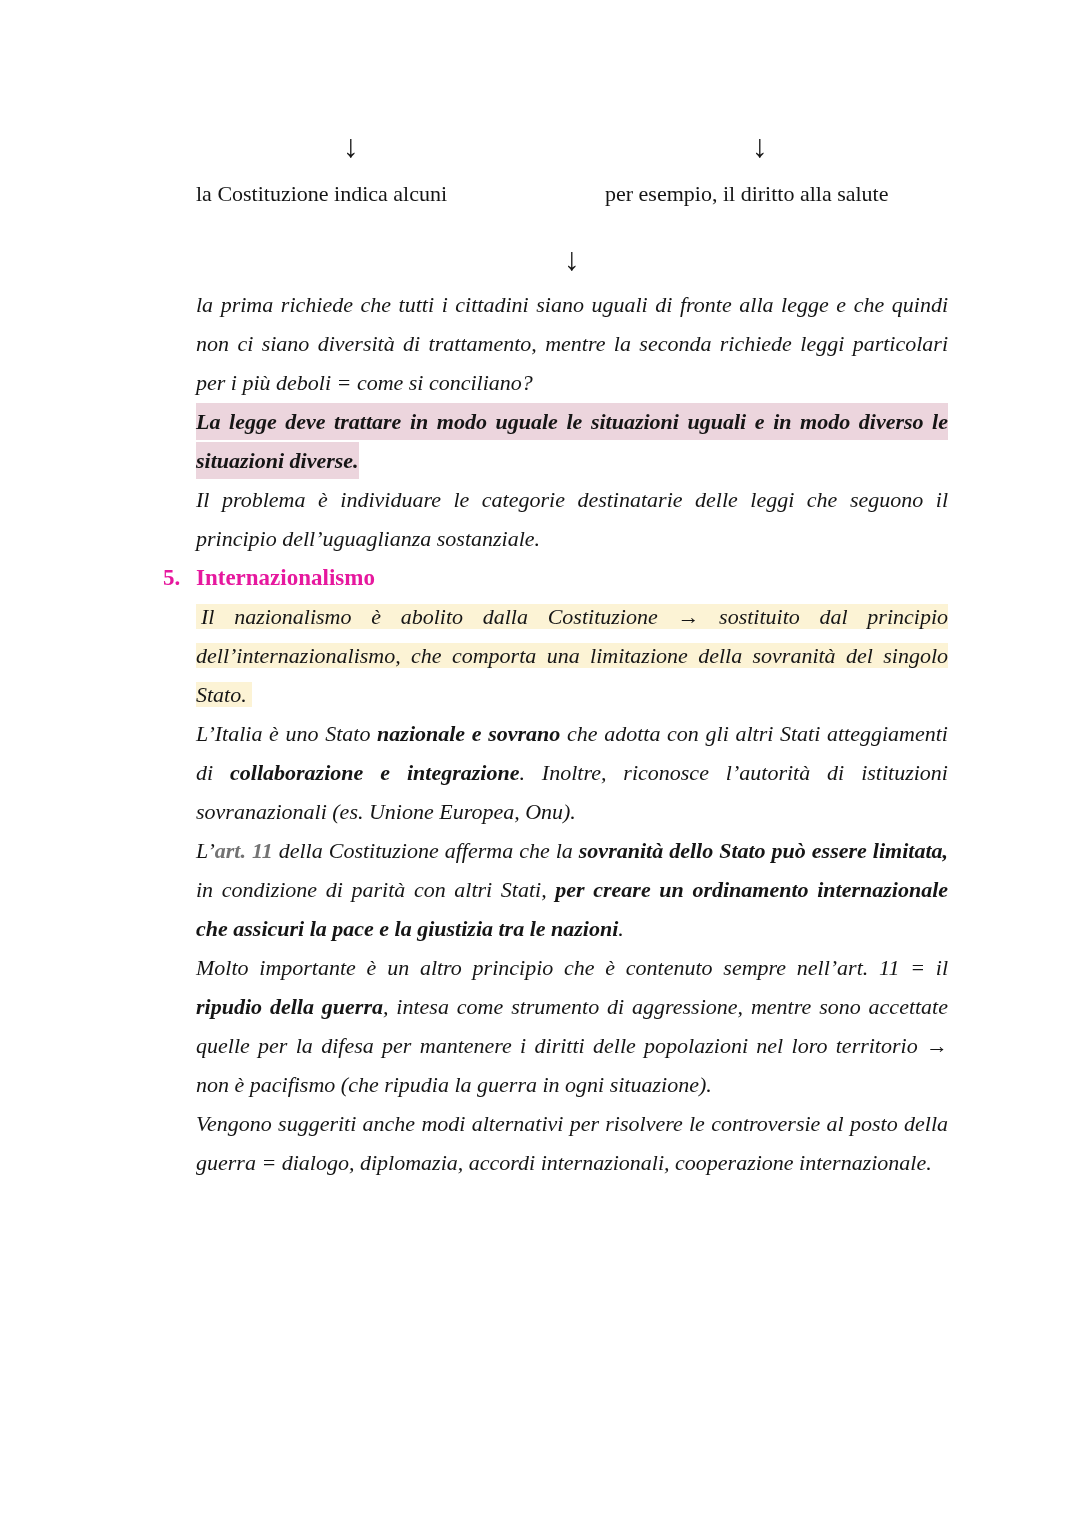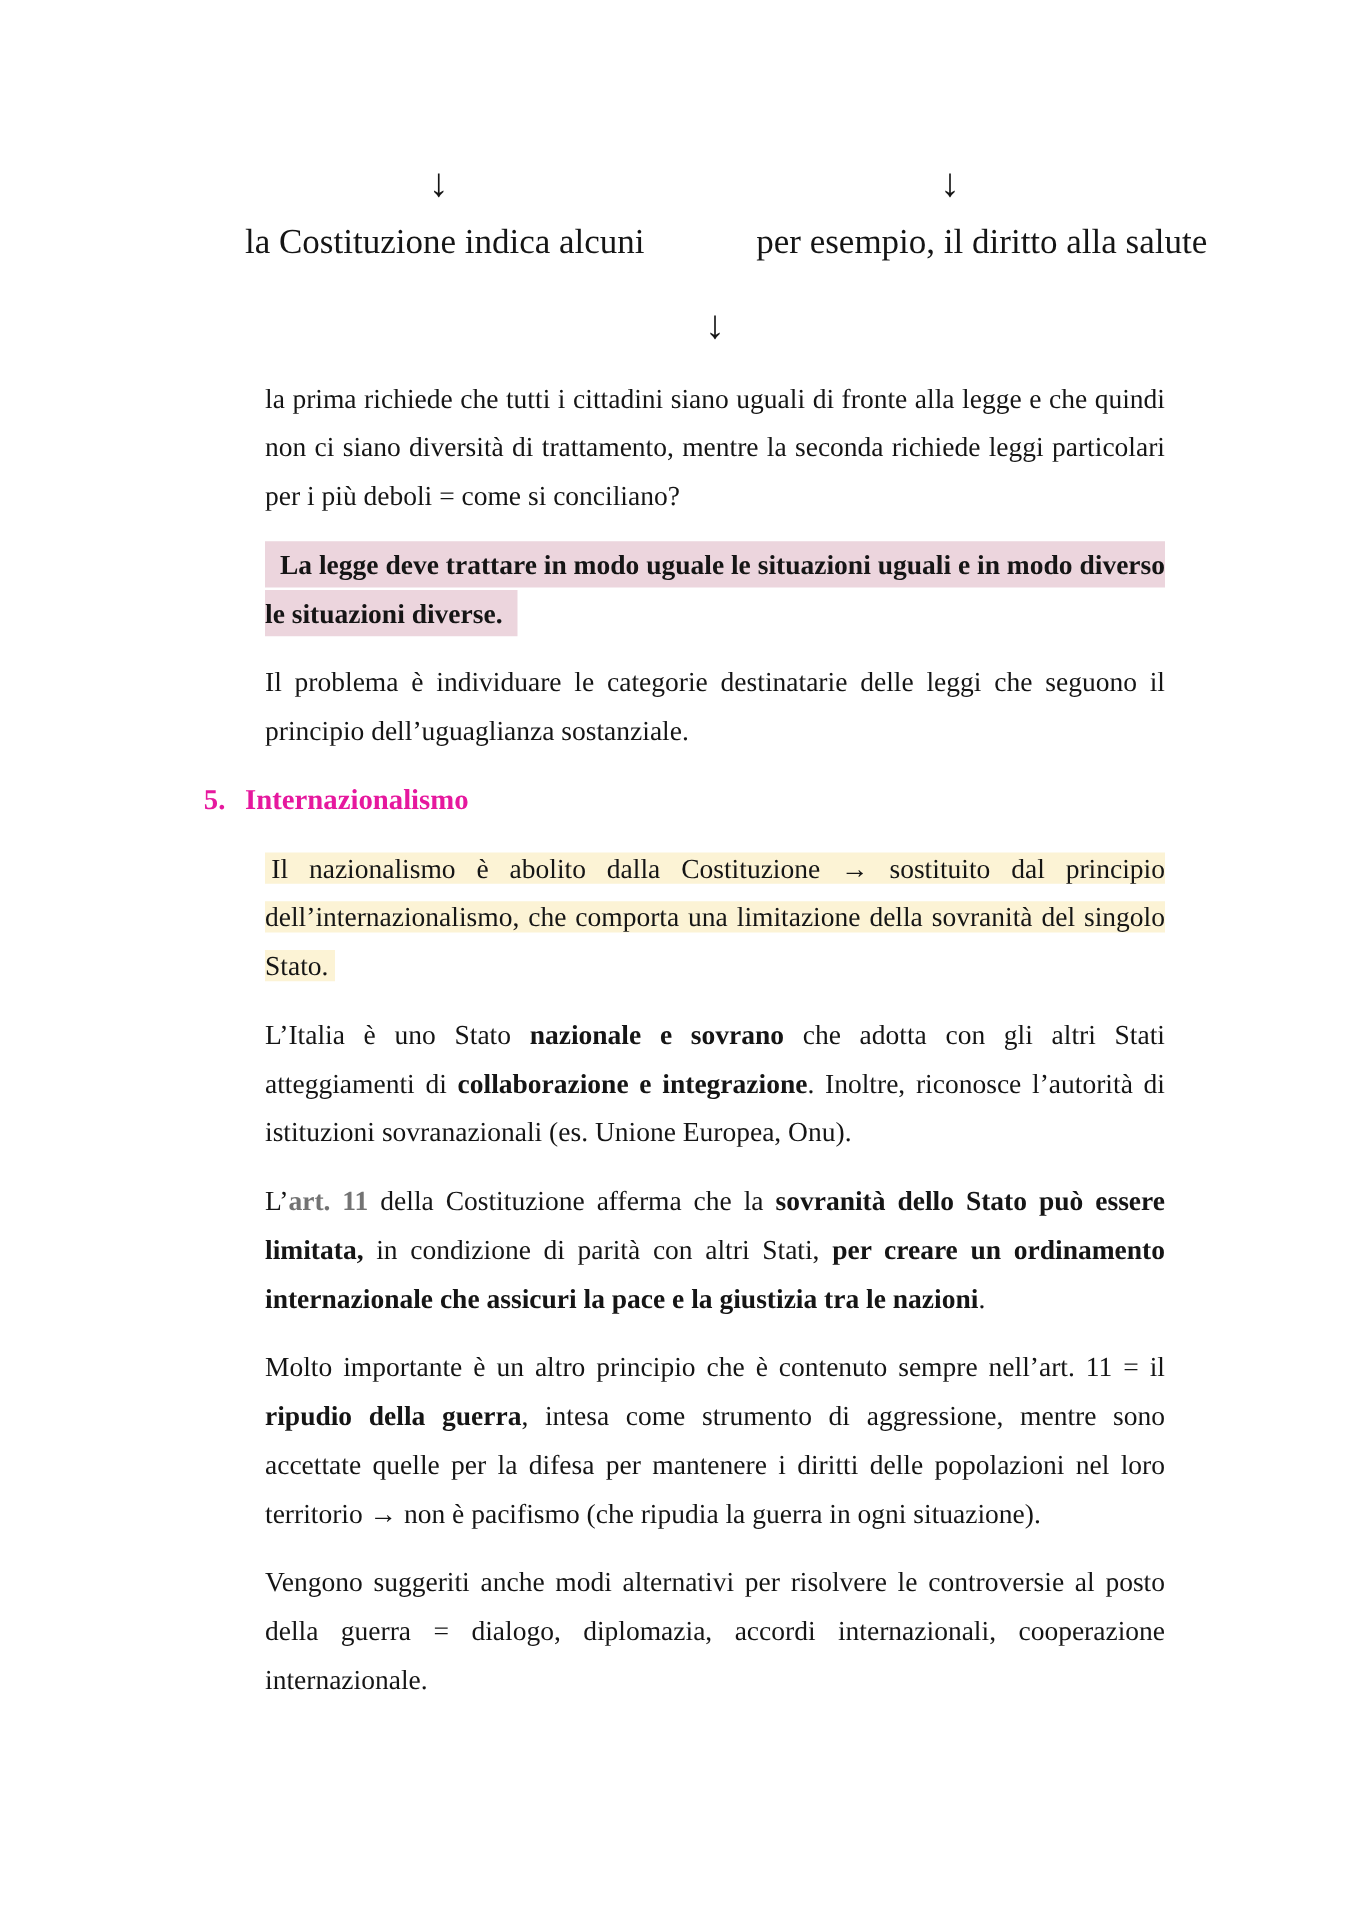--- a/index.html
+++ b/index.html
@@ -38,42 +38,43 @@
     height: 46px;
     line-height: 40px;
     margin-bottom: 2px;
   }
   .arrow-glyph {
     font-size: 32px;
     font-weight: 400;
     color: #151515;
   }
   .branch-line {
-    font-size: 28px;
+    font-size: 22px;
     line-height: 39px;
     white-space: nowrap;
   }
   .center-arrow-row {
     text-align: center;
     height: 44px;
     line-height: 40px;
     margin-top: 26px;
     margin-bottom: 2px;
   }
   p.para {
-    margin: 16px;
+    margin: 0;
     font-size: 22px;
     line-height: 39px;
     text-align: justify;
+    font-style: italic;
   }
   .bold { font-weight: bold; }
   .magenta { color: #737373; font-weight: bold; }
   .hl-pink {
     background: #ecd5dd;
-    padding: 6px 12px;
+    padding: 6px 0;
     font-weight: bold;
   }
   .hl-yellow {
     background: #fcf3d5;
     padding: 0 5px;
   }
   .heading5 {
     position: relative;
     margin: 0;
     font-size: 23px;

